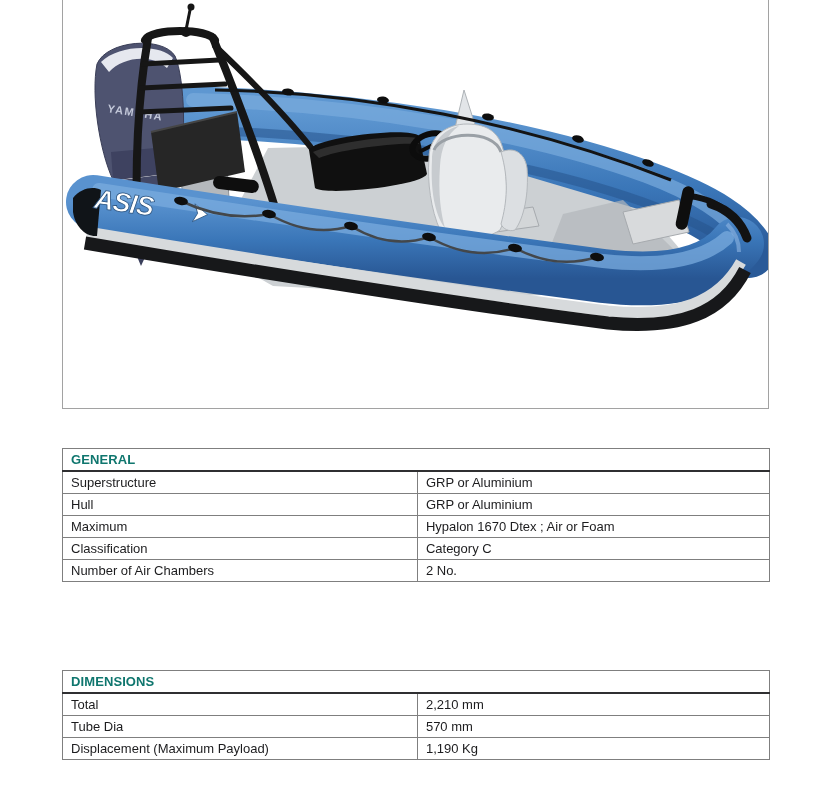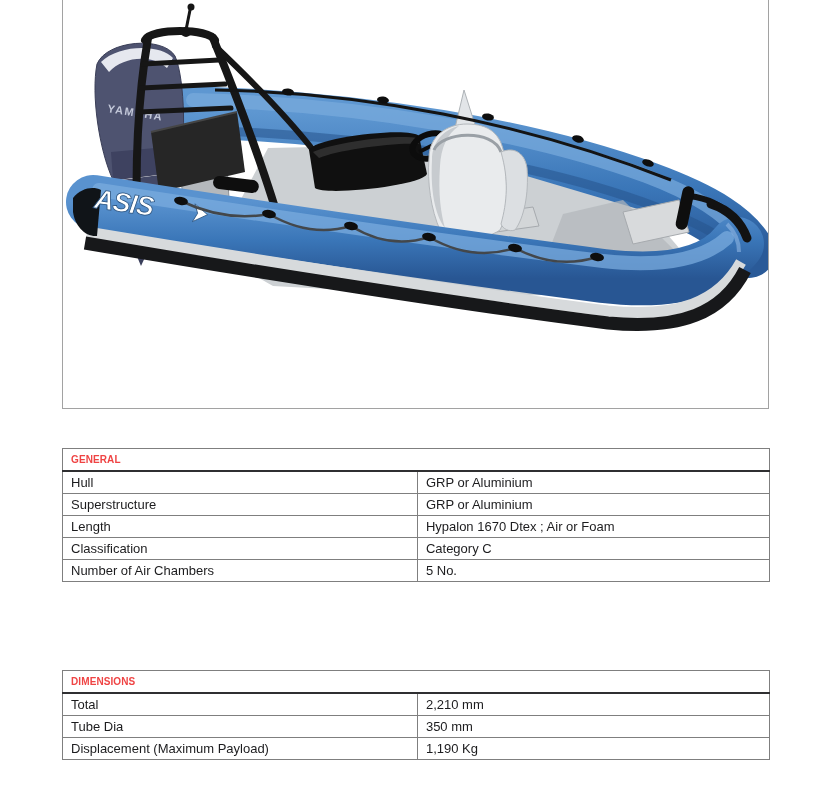--- a/index.html
+++ b/index.html
@@ -41,24 +41,24 @@
     padding: 0 6px 0 8px;
     font-size: 13px;
     color: #1c1c1e;
     text-align: left;
     vertical-align: middle;
     white-space: nowrap;
     overflow: hidden;
   }
   .spec-table th.section-header {
     font-weight: bold;
-    font-size: 10px;
+    font-size: 13px;
     letter-spacing: 0.1px;
     border-bottom: 2px solid #2f2f31;
-    color: #ef4444;
+    color: #0f766e;
   }
   .svg-label { font-family: "Liberation Sans", sans-serif; }
 </style>
 </head>
 <body>
 
 <div class="sheet">
 
   <div class="image-frame">
     <svg viewBox="0 0 705 407" xmlns="http://www.w3.org/2000/svg">
@@ -186,43 +186,43 @@
         <col style="width:49.8%">
       </colgroup>
     <thead>
       <tr>
         <th colspan="2" class="section-header">GENERAL</th>
       </tr>
     </thead>
     <tbody>
 
         <tr>
+          <td class="label-cell">Superstructure</td>
+          <td class="value-cell">GRP or Aluminium</td>
+        </tr>
+
+        <tr>
           <td class="label-cell">Hull</td>
           <td class="value-cell">GRP or Aluminium</td>
         </tr>
 
         <tr>
-          <td class="label-cell">Superstructure</td>
-          <td class="value-cell">GRP or Aluminium</td>
-        </tr>
-
-        <tr>
-          <td class="label-cell">Length</td>
+          <td class="label-cell">Maximum</td>
           <td class="value-cell">Hypalon 1670 Dtex ; Air or Foam</td>
         </tr>
 
 
         <tr>
           <td class="label-cell">Classification</td>
           <td class="value-cell">Category C</td>
         </tr>
 
         <tr>
           <td class="label-cell">Number of Air Chambers</td>
-          <td class="value-cell">5 No.</td>
+          <td class="value-cell">2 No.</td>
         </tr>
 
     </tbody>
   </table>
 
   <table class="spec-table table-dimensions">
     <colgroup>
         <col style="width:50.2%">
         <col style="width:49.8%">
       </colgroup>
@@ -234,21 +234,21 @@
     <tbody>
 
 
         <tr>
           <td class="label-cell">Total</td>
           <td class="value-cell">2,210 mm</td>
         </tr>
 
         <tr>
           <td class="label-cell">Tube Dia</td>
-          <td class="value-cell">350 mm</td>
+          <td class="value-cell">570 mm</td>
         </tr>
 
 
         <tr>
           <td class="label-cell">Displacement (Maximum Payload)</td>
           <td class="value-cell">1,190 Kg</td>
         </tr>
 
     </tbody>
   </table>

